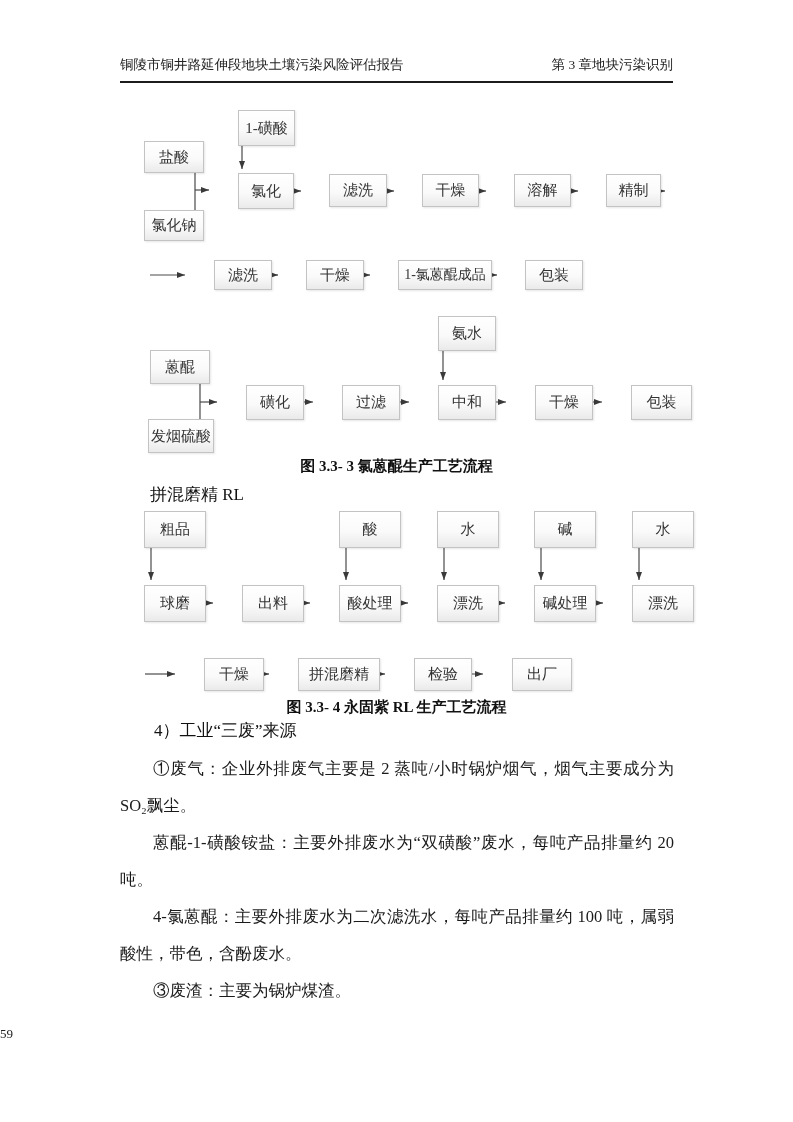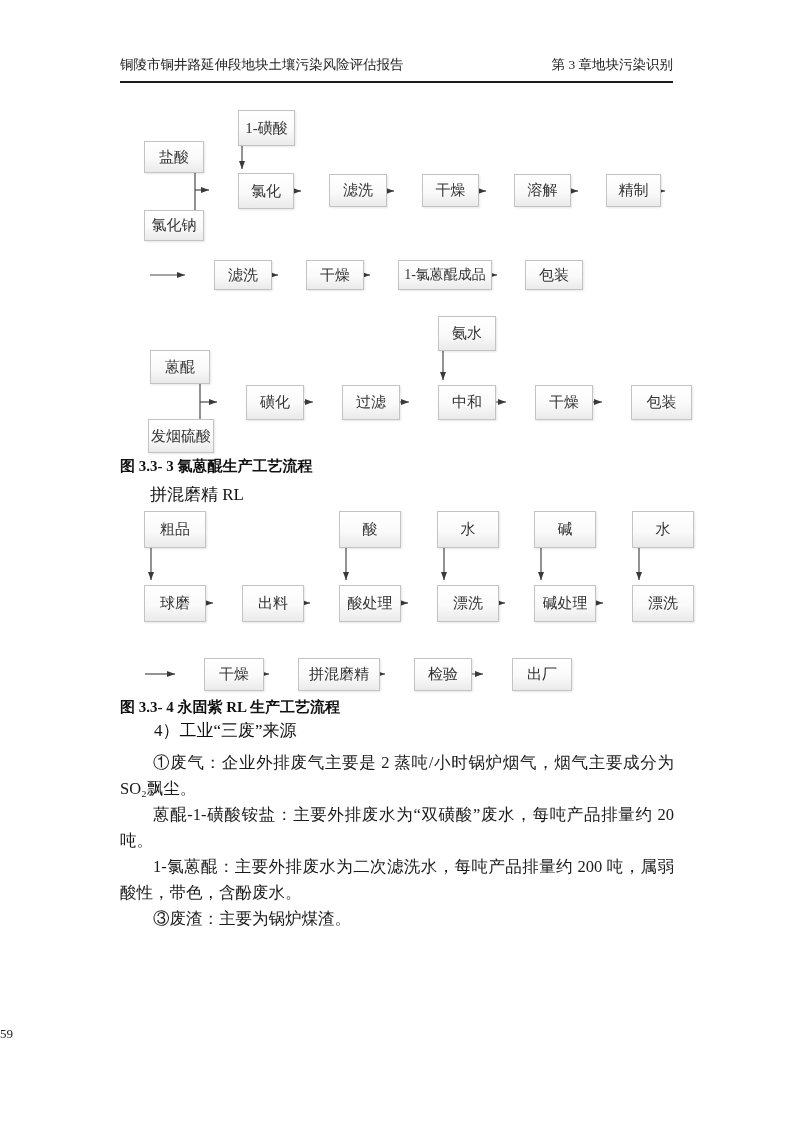--- a/index.html
+++ b/index.html
@@ -31,36 +31,36 @@
     display:flex;align-items:center;justify-content:center;
     font-size:15px;color:#333;
     white-space:nowrap;
   }
   .fbox.small{font-size:14px;}
   svg.connectors{position:absolute;left:0;top:0;z-index:0;}
   .fbox{z-index:1;margin-left:24px;}
   
   .figcap{
     position:absolute;left:120px;width:553px;
-    text-align:left;font-weight:bold;font-size:15px;color:#111;
+    text-align:center;font-weight:bold;font-size:15px;color:#111;
   }
   .sec-label{
     position:absolute;left:150px;font-size:17px;color:#111;
   }
   .bodytext{
     position:absolute;left:120px;top:716px;width:554px;
   }
   .bodytext h4{
     margin:0 0 4px 0;
     font-size:17px;font-weight:normal;color:#111;
     text-indent:2em;line-height:30px;
   }
   .bodytext p{
     margin:0;
-    font-size:16.5px;line-height:26px;
+    font-size:16.5px;line-height:37px;
     text-align:justify;text-indent:2em;color:#1a1a1a;
   }
   .footer-page{
     position:absolute;left:0;top:1026px;width:793px;
     text-align:left;font-size:13px;color:#222;
   }
 </style>
 </head>
 <body>
 
@@ -170,19 +170,19 @@
   <div class="fbox" style="left:274px;top:658px;width:82px;height:33px">拼混磨精</div>
   <div class="fbox" style="left:390px;top:658px;width:58px;height:33px">检验</div>
   <div class="fbox" style="left:488px;top:658px;width:60px;height:33px">出厂</div>
 
   <div class="figcap" style="top:698px">图 3.3- 4 永固紫 RL 生产工艺流程</div>
 
   <div class="bodytext">
     <h4>4）工业“三废”来源</h4>
     <p>①废气：企业外排废气主要是 2 蒸吨/小时锅炉烟气，烟气主要成分为 SO₂飘尘。</p>
     <p>蒽醌-1-磺酸铵盐：主要外排废水为“双磺酸”废水，每吨产品排量约 20 吨。</p>
-    <p>1-氯蒽醌：主要外排废水为二次滤洗水，每吨产品排量约 200 吨，属弱酸性，带色，含酚废水。</p>
+    <p>4-氯蒽醌：主要外排废水为二次滤洗水，每吨产品排量约 100 吨，属弱酸性，带色，含酚废水。</p>
     <p>③废渣：主要为锅炉煤渣。</p>
   </div>
 
   <div class="footer-page">59</div>
 
 </div>
 
 </body></html>

